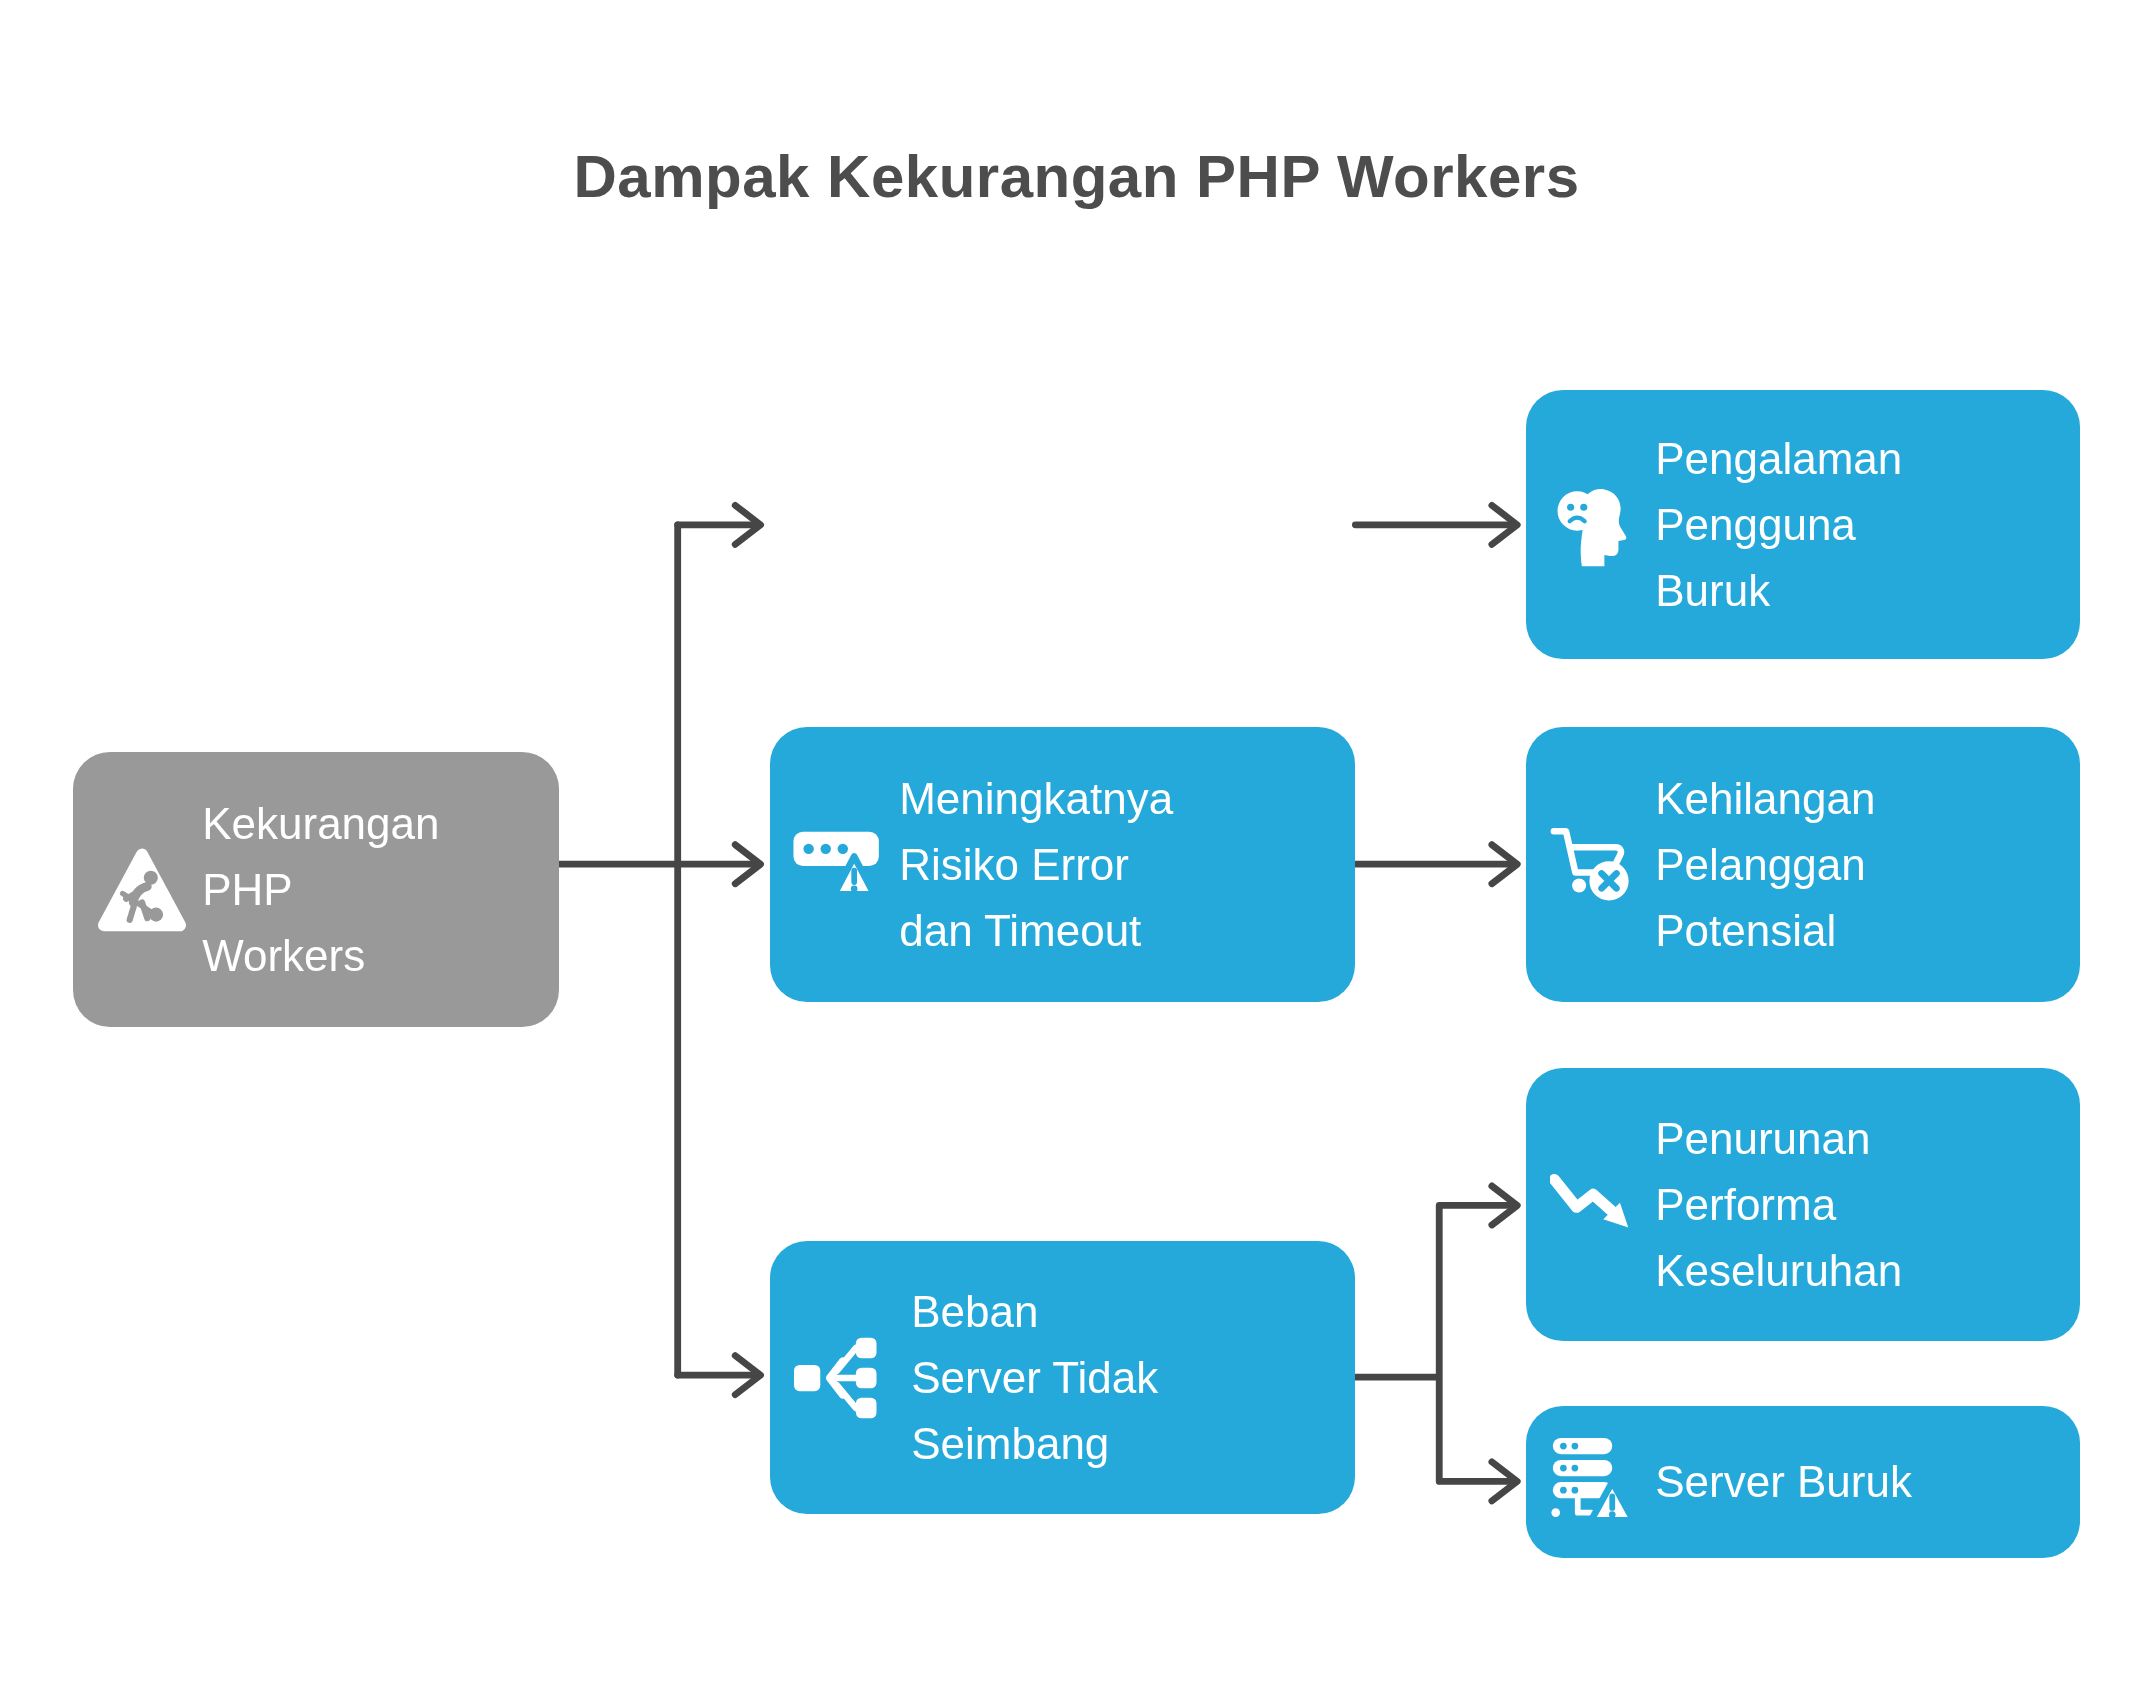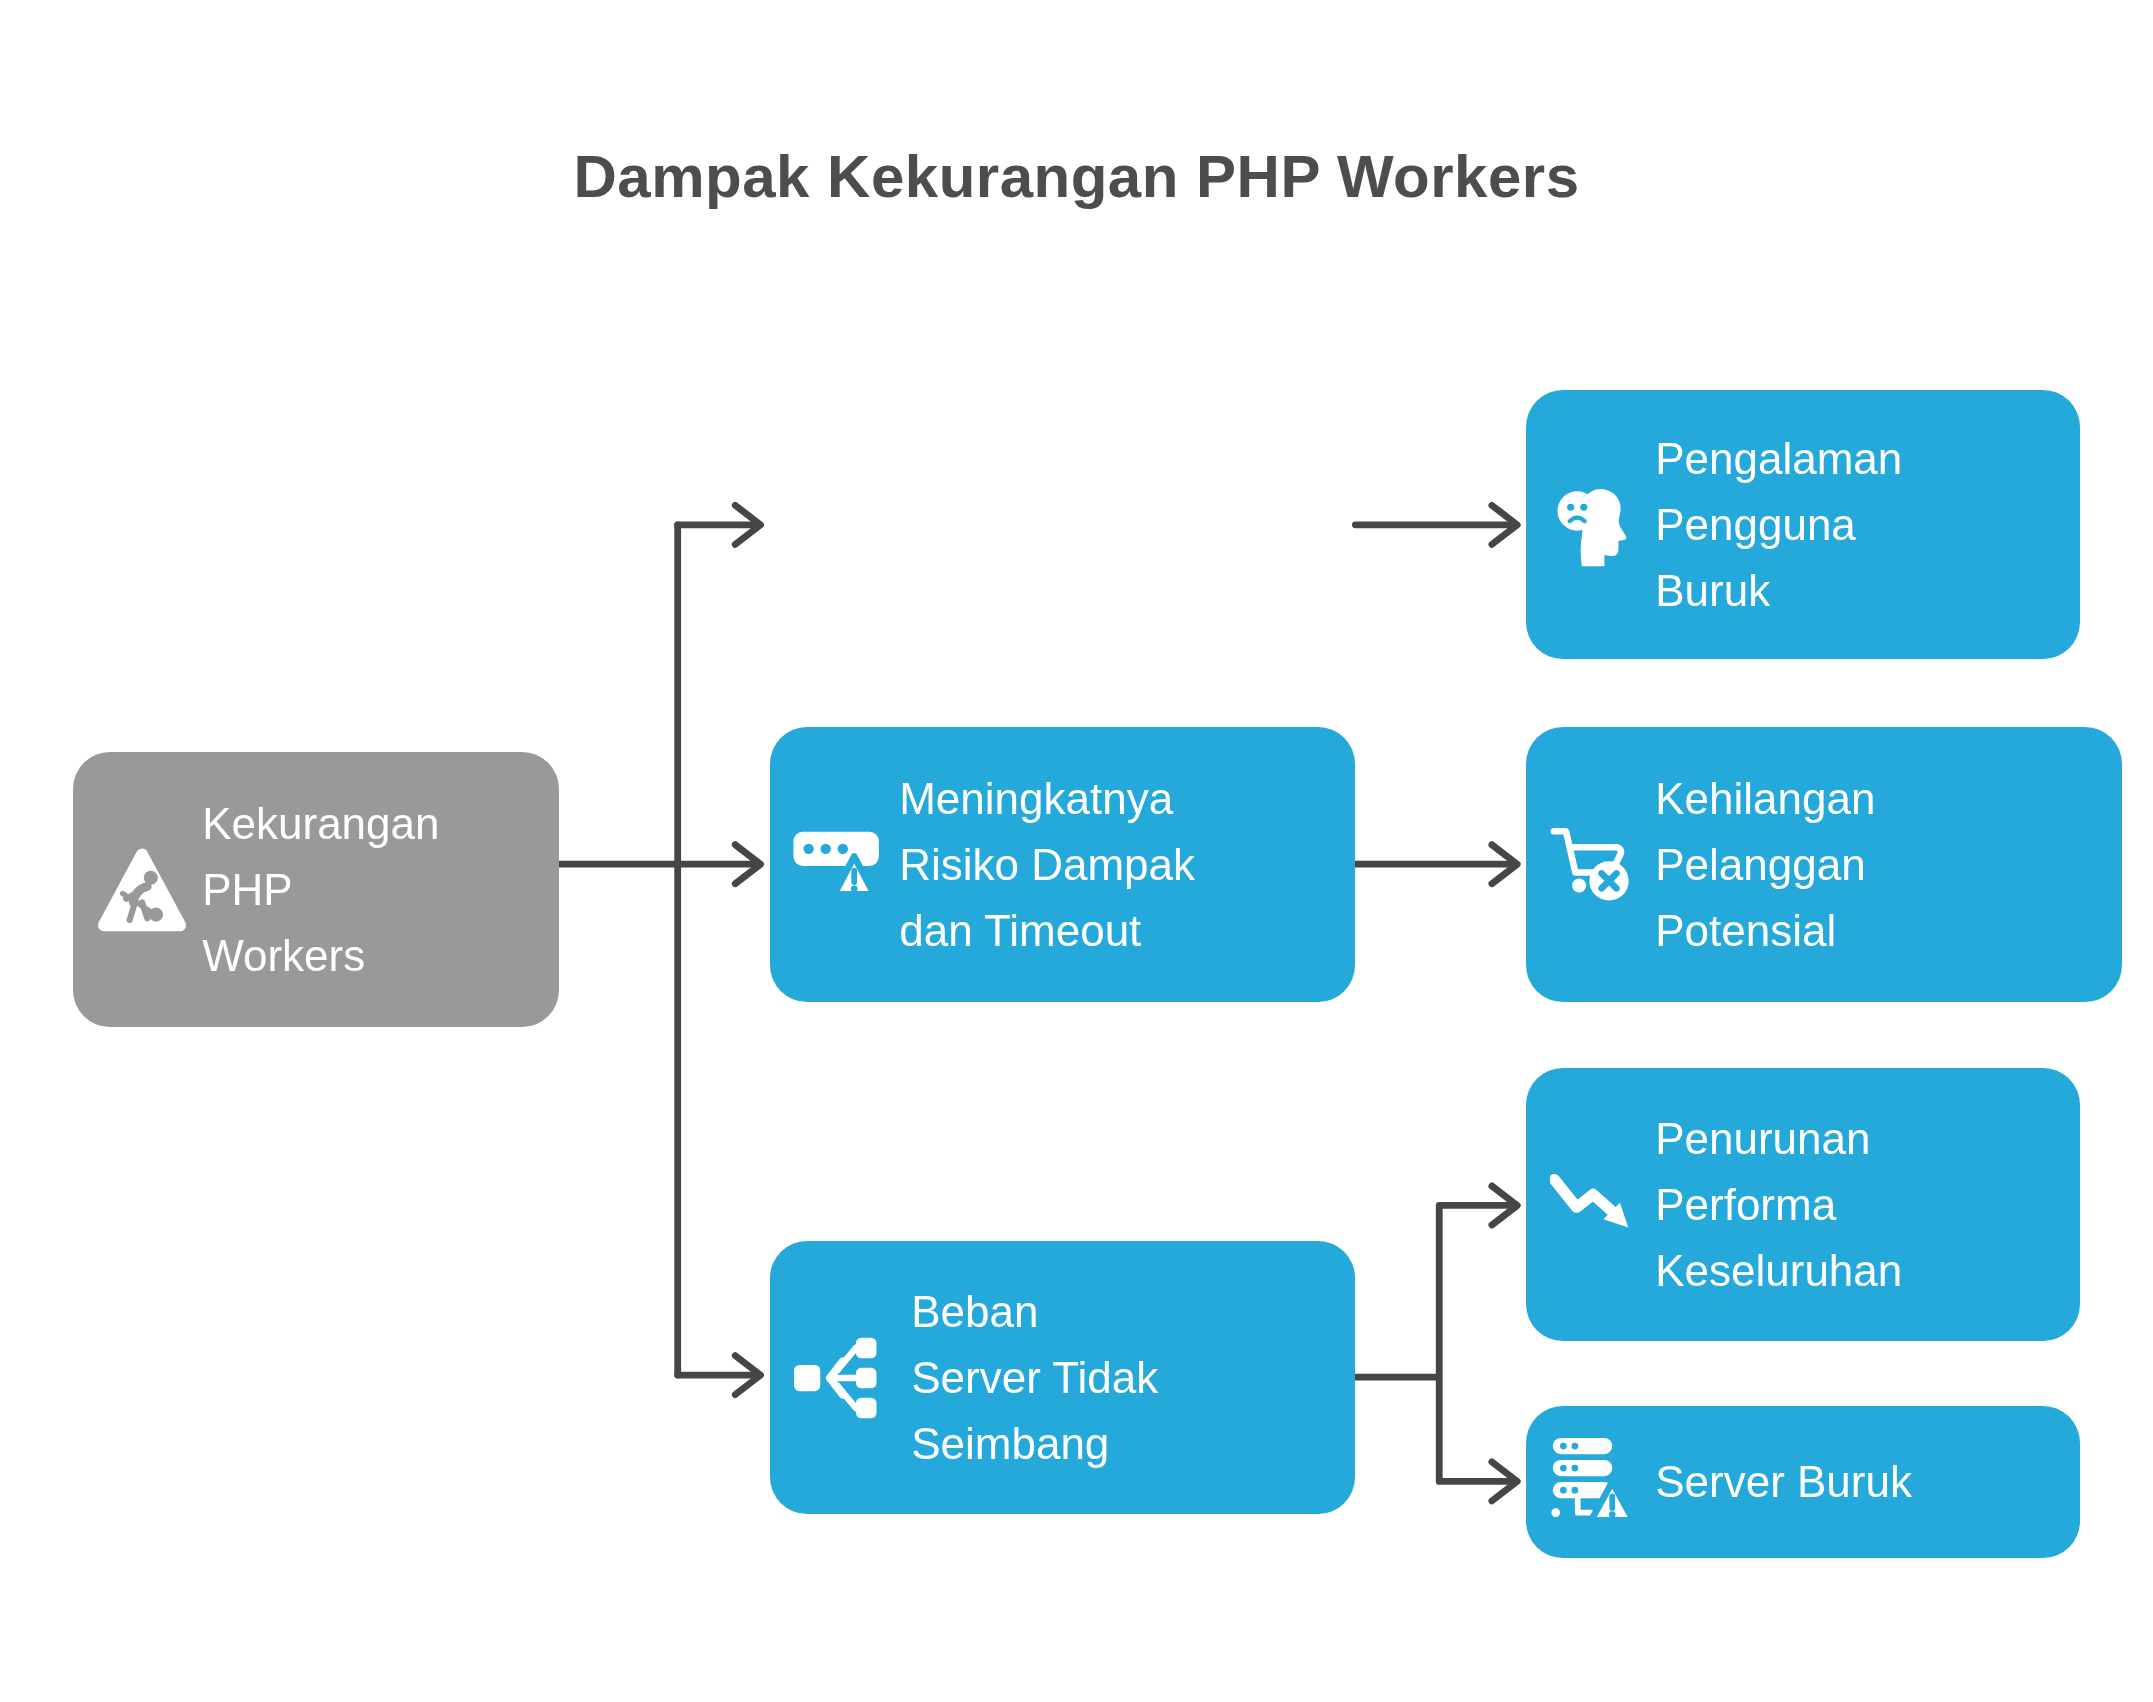--- a/index.html
+++ b/index.html
@@ -63,21 +63,21 @@
     font-size:44px;
     line-height:1.5;
     white-space:pre-line;
     font-weight:400;
   }
   #node-root            {left:73px;   top:727px;  width:486px; height:275px;margin-top:25px;}
   #node-load-time       {left:770px;  top:390px;  width:585px; height:271px;}
   #node-error-risk      {left:770px;  top:727px;  width:585px; height:275px;}
   #node-server-load     {left:770px;  top:1241px; width:585px; height:273px;gap:12px;}
   #node-bad-ux          {left:1526px; top:390px;  width:554px; height:269px;}
-  #node-lost-customers  {left:1526px; top:727px;  width:596px; height:275px;}
+  #node-lost-customers  {left:1526px; top:727px;  width:554px; height:275px;}
   #node-performance-drop{left:1526px; top:1068px; width:554px; height:273px;align-items:center;}
   #node-server-crash    {left:1526px; top:1406px; width:554px; height:152px;}
 
   .icon-white-fill{fill:#ffffff;}
   .icon-white-stroke{stroke:#ffffff;fill:none;stroke-linecap:round;stroke-linejoin:round;}
   .icon-blue-fill{fill:var(--blue);}
   .icon-blue-stroke{stroke:var(--blue);fill:none;stroke-linecap:round;stroke-linejoin:round;}
   .icon-gray-fill{fill:var(--gray);}
   .icon-gray-stroke{stroke:var(--gray);fill:none;stroke-linecap:round;stroke-linejoin:round;}
 </style>
@@ -130,21 +130,21 @@
         <rect class="icon-white-fill" x="0" y="4" width="90" height="36" rx="10"></rect>
         <circle class="icon-blue-fill" cx="16" cy="22" r="5.5"></circle>
         <circle class="icon-blue-fill" cx="34" cy="22" r="5.5"></circle>
         <circle class="icon-blue-fill" cx="52" cy="22" r="5.5"></circle>
         <path class="icon-white-fill" d="M64 30 L85 70 L43 70 Z" stroke="var(--blue)" stroke-width="7" stroke-linejoin="round"></path>
         <path class="icon-blue-stroke" d="M64 45 V57" stroke-width="6"></path>
         <circle class="icon-blue-fill" cx="64" cy="64" r="3.5"></circle>
       </svg>
     </span>
     <span class="label">Meningkatnya
-Risiko Dampak
+Risiko Error
 dan Timeout</span>
   </div>
 
   <div class="node" id="node-server-load">
     <span class="icon-wrap">
       <svg viewBox="0 0 96 96" width="90" height="90" xmlns="http://www.w3.org/2000/svg">
         <rect class="icon-white-fill" x="0" y="34" width="28" height="28" rx="6"></rect>
         <path class="icon-white-stroke" d="M52 30 L38 48 L52 66" stroke-width="8"></path>
         <path class="icon-white-stroke" d="M42 48 H66" stroke-width="7"></path>
         <path class="icon-white-stroke" d="M46 40 L66 16" stroke-width="7"></path>

